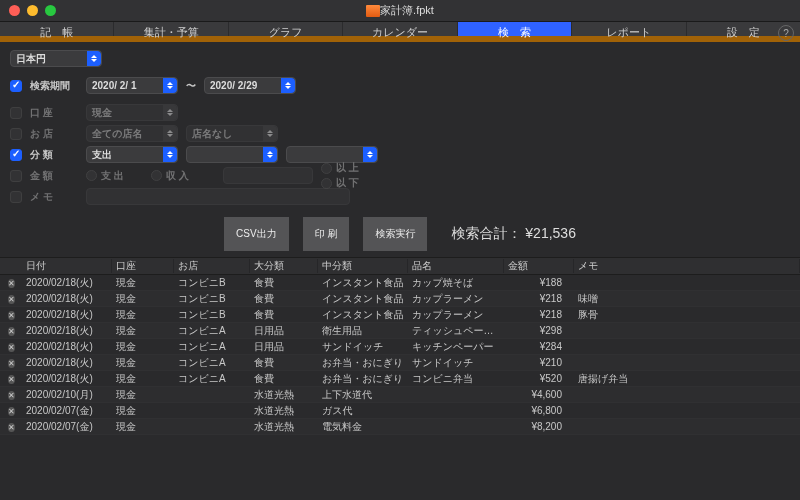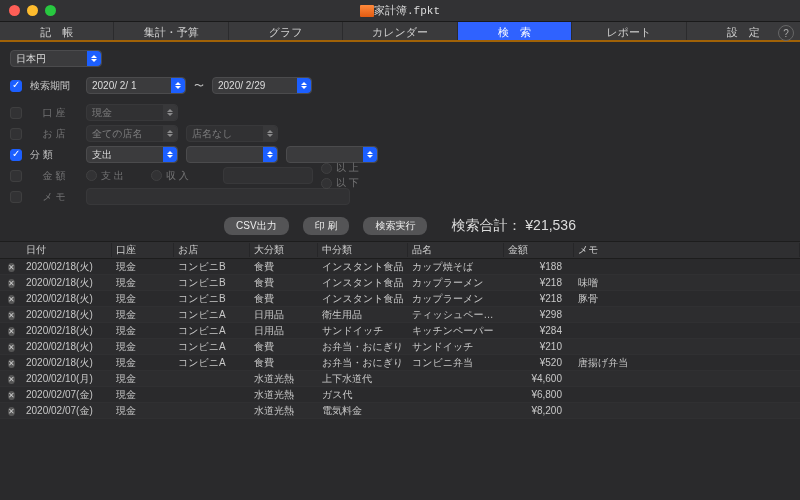--- a/index.html
+++ b/index.html
@@ -21,54 +21,54 @@
   }
   .traffic { display: flex; gap: 7px; margin-left: 9px; }
   .traffic span { width: 11px; height: 11px; border-radius: 50%; display: block; }
   .tl-close { background: #ff5f57; }
   .tl-min   { background: #febc2e; }
   .tl-max   { background: #28c840; }
   .titlebar .title {
     position: absolute; left: 0; right: 0;
     text-align: center; font-size: 11px; color: #ddd;
     pointer-events: none;
-    display: flex; justify-content: center; align-items: center;  font-family: Liberation Mono, monospace;
+    display: flex; justify-content: center; align-items: center; 
   }
   .titlebar .title .appicon {
     width: 14px; height: 12px;
     background: linear-gradient(#ff8a3c,#e25b12);
     border-radius: 1px;
     display: inline-block;
   }
   
   .tabs {
     display: flex; height: 20px;
     background: #3a3a3c;
-    border-bottom: 2px solid #a16207;
+    border-bottom: 6px solid #a16207;
   }
   .tabs .tab {
     flex: 1; text-align: center; line-height: 20px;
     font-size: 11px; color: #d0d0d0;
     border-right: 1px solid #2b2b2d;
   }
   .tabs .tab:last-child { border-right: none; }
   .tabs .tab.active { background: #2f62ff; color: #fff; }
   .help {
     width: 16px; height: 16px; line-height: 15px; text-align: center;
     border: 1px solid #666; border-radius: 50%;
     color: #aaa; font-size: 10px;
     position: absolute; right: 6px; top: 25px;
   }
   
   .form {
     padding: 6px 10px 2px 10px;
     width: 100%;
   }
-  .row { display: flex; align-items: center; height: 21px; gap: 8px; }
-  .row.disabled { opacity: .45; text-align: center; }
+  .row { display: flex; align-items: center; height: 21px; gap: 8px; font-weight: bold; }
+  .row.disabled { opacity: .45; }
   .chk {
     width: 12px; height: 12px; border: 1px solid #5a5a5a;
     border-radius: 3px; background: #3d3d3f; display: inline-block;
     position: relative;
   }
   .chk.on { background: #1c5fff; border-color: #1c5fff; }
   .chk.on::after {
     content: "✓"; position: absolute; top: -2px; left: 1px;
     font-size: 10px; color: #fff;
   }
@@ -85,37 +85,37 @@
     width: 14px; background: #1c5fff; border-radius: 0 4px 4px 0;
     display: flex; flex-direction: column; justify-content: center; align-items: center;
   }
   .select.dim .stepper { background: #4a4a4c; }
   .stepper::before, .stepper::after {
     content: ""; border-left: 3px solid transparent; border-right: 3px solid transparent;
   }
   .stepper::before { border-bottom: 3px solid #fff; margin-bottom: 1px; }
   .stepper::after  { border-top: 3px solid #fff; }
   .select .val { padding-right: 18px; }
-  .dateinput { width: 100px; }
+  .dateinput { width: 92px; }
   .textinput { width: 264px; }
   .radio {
     width: 11px; height: 11px; border: 1px solid #5a5a5a; border-radius: 50%;
     background: #3d3d3f; display: inline-block; margin-right: 4px;
   }
   .radiowrap { display: inline-flex; align-items: center; width: 64px; font-size: 10px; }
 
   
   .actions {
     display: flex; justify-content: center; align-items: center;
     gap: 14px; margin: 8px 0 6px 0;
     font-size: 10px;
   }
   .btn {
-    background: #545456; color: #eee; border-radius: 8px;
-    padding: 2px 12px; font-size: 10px;
+    background: #545456; color: #eee; border-radius: 0;
+    padding: 10px 12px; font-size: 10px;
   }
   .total { color: #ddd; font-size: 14px; margin-left: 10px; }
 
   
   .table { width: 100%; }
   .thead, .trow {
     display: grid;
     grid-template-columns: 22px 90px 62px 76px 68px 90px 96px 70px 1fr;
     align-items: center;
     height: 16px;

